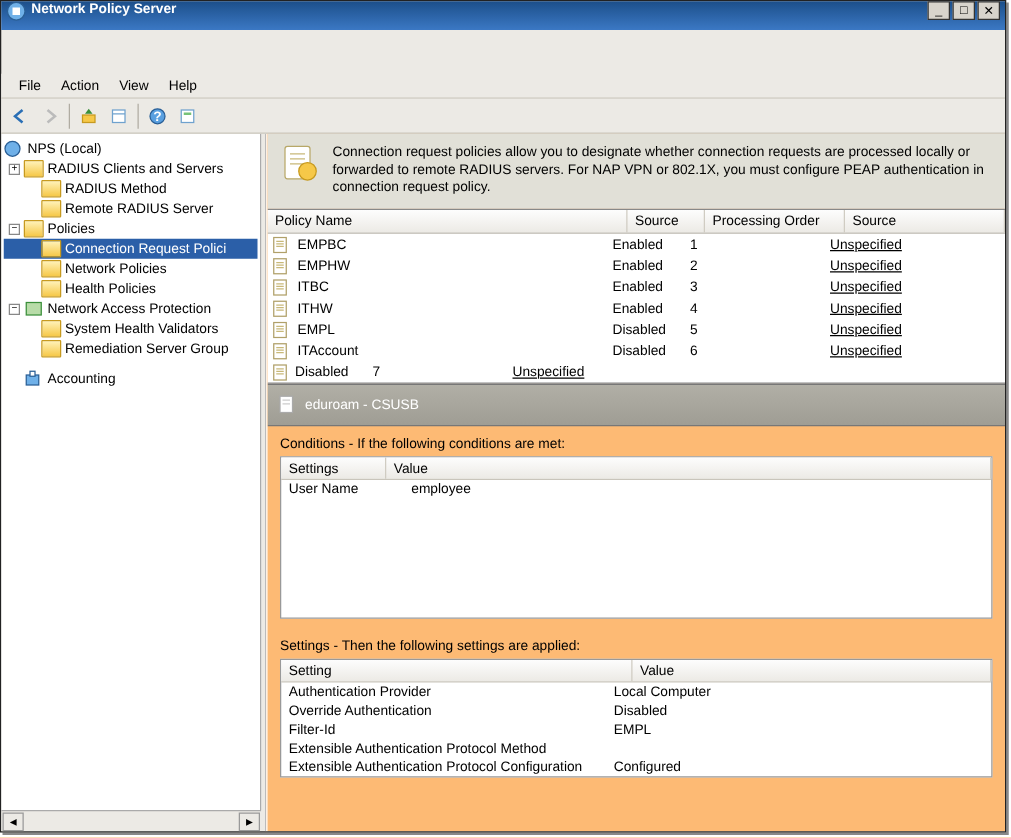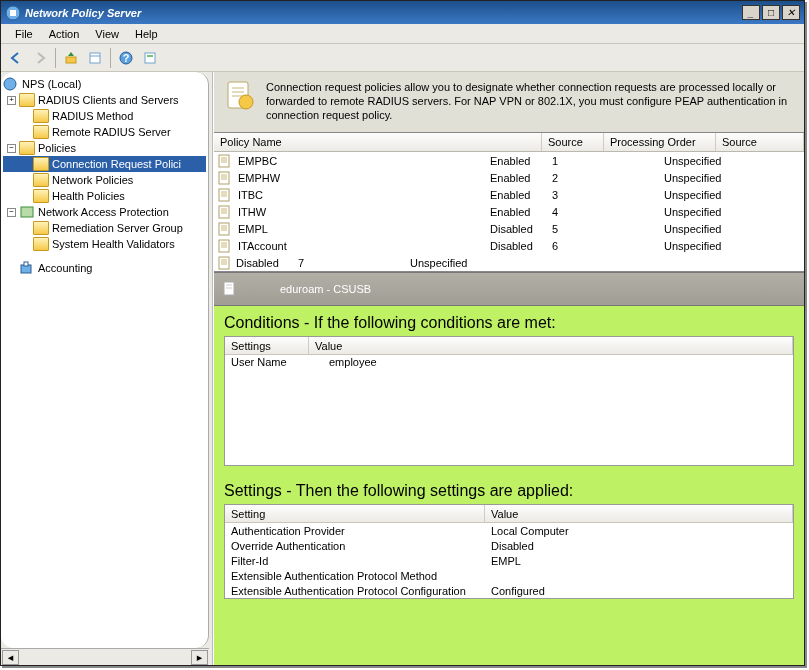--- a/index.html
+++ b/index.html
@@ -1,33 +1,33 @@
 <!DOCTYPE html>
 <html><head>
 <meta charset="utf-8">
 <style>
 * { box-sizing: border-box; margin: 0; padding: 0; font-family: "Segoe UI", Tahoma, sans-serif; font-size: 11px; }
 body { background: #fff; width: 809px; height: 670px; overflow: hidden; position: relative; }
 
 .window { width: 805px; height: 666px; border: 1px solid #222; background: #eceae5; display: flex; flex-direction: column; box-shadow: 2px 2px 0 #888;}
-.titlebar { height: 23px; background: linear-gradient(#1c4f8a,#3b78c4); color: #fff; display: flex; align-items: center; padding: 0 4px; font-size: 12px; font-style: italic; }
+.titlebar { height: 23px; background: linear-gradient(#1c4f8a,#3b78c4); color: #fff; display: flex; align-items: flex-start; padding: 0 4px; font-size: 12px; }
 .titlebar .icon { width: 16px; height: 16px; margin-right: 4px; display: inline-block; }
 .titlebar .spacer { flex: 1; }
 .titlebar .wbtn { width: 18px; height: 15px; background: #d8d4cc; border: 1px solid #333; margin-left: 2px; display: flex; align-items: center; justify-content: center; font-size: 10px; cursor: pointer; color:#000;}
-.menubar { height: 20px; background: #eceae5; display: flex; align-items: center; padding: 0 6px; border-bottom: 1px solid #c9c5bb; }
+.menubar { height: 20px; background: #eceae5; display: flex; align-items: center; padding: 0 6px; border-bottom: 1px solid #c9c5bb; margin-top: 35px; }
 .menubar .mitem { padding: 0 8px; cursor: pointer; }
 
 .toolbar { height: 28px; background: #eceae5; display: flex; align-items: center; padding: 0 4px; gap: 2px; border-bottom: 1px solid #c9c5bb; }
 .tbtn { width: 22px; height: 22px; display: flex; align-items: center; justify-content: center; border: 1px solid transparent; cursor: pointer; }
 .tsep { width: 1px; height: 20px; background: #b0aca2; margin: 0 2px; }
 
 .content { flex: 1; display: flex; overflow: hidden; position: relative;}
-.tree-pane { width: 208px; background: #fff; border-right: 1px solid #aaa; overflow: auto; padding: 4px 2px; position: relative; border-radius: 13px;}
+.tree-pane { width: 208px; background: #fff; border-right: 1px solid #aaa; overflow: auto; padding: 4px 2px; position: relative;}
 .splitter { width: 4px; background: #eceae5; cursor: col-resize; border-right: 1px solid #bbb;}
-.detail-pane { flex: 1; background: #bef264; display: flex; flex-direction: column; overflow: hidden; border-left: 1px solid #fff;}
+.detail-pane { flex: 1; background: #fdba74; display: flex; flex-direction: column; overflow: hidden; border-left: 1px solid #fff;}
 
 .tree-node { display: flex; align-items: center; padding: 1px 0; white-space: nowrap; cursor: pointer; }
 .tree-indent { display: inline-block; }
 .exp { width: 9px; height: 9px; border: 1px solid #888; display: inline-flex; align-items: center; justify-content: center; font-size: 8px; line-height: 8px; margin-right: 3px; background: #fff; color:#000; }
 .nicon { width: 16px; height: 14px; display: inline-block; margin-right: 3px; }
 .folder { background: linear-gradient(#fff2b8,#f6c848); border: 1px solid #c79a1f; border-radius: 1px; }
 .sel { background: #2b5fa8; color: #fff; }
 
 .hscroll { height: 17px; background: #eceae5; border-top: 1px solid #aaa; display: flex; align-items: center; }
 .hscroll .arrow { width: 17px; height: 15px; background: #eceae5; border: 1px solid #999; display: flex; align-items: center; justify-content: center; cursor: pointer; margin:0 1px;}
@@ -37,26 +37,26 @@
 .banner-text { font-size: 11px; color: #000; line-height: 14px; }
 
 .policy-list { background: #fff; border-top: 1px solid #888; border-bottom: 1px solid #888;}
 .plh { display: flex; background: linear-gradient(#fdfdfd,#eceae5); border-bottom: 1px solid #bcb8ae; height: 19px; align-items: center; }
 .plh .col { padding: 0 6px; border-right: 1px solid #d0ccc2; height: 100%; display: flex; align-items: center; }
 .row { display: flex; align-items: center; height: 17px; padding-left: 4px; }
 .row .ricon { width: 14px; height: 14px; margin-right: 4px; }
 .row .c1 { width: 254px; padding-left: 2px;}
 .row .c2 { width: 62px; }
 .row .c3 { width: 112px; }
-.row .c4 { flex:1; }
-
-.itemhdr { height: 24px; background: linear-gradient(#b1afa6,#9f9d94); color: #fff; display: flex; align-items: center; padding: 16px 8px; border-top:1px solid #777; border-bottom:1px solid #777;gap:36px;}
+.row .c4 { flex:1;text-decoration:underline; }
+
+.itemhdr { height: 24px; background: linear-gradient(#b1afa6,#9f9d94); color: #fff; display: flex; align-items: center; padding: 16px 8px; border-top:1px solid #777; border-bottom:1px solid #777;}
 
 .section-pane { padding: 8px 10px 4px 10px; }
-.section-label { font-size: 16px; margin-bottom: 4px; }
+.section-label { font-size: 11px; margin-bottom: 4px; }
 .inner-table { border: 1px solid #999; background: #fff; }
 .inner-hdr { display: flex; background: linear-gradient(#fdfdfd,#eceae5); border-bottom: 1px solid #c9c5bb; height: 18px; align-items: center; }
 .inner-hdr .col { padding: 0 6px; border-right: 1px solid #d0ccc2; height: 100%; display: flex; align-items: center; }
 .inner-row { display: flex; padding: 1px 6px; gap: 14px; }
 
 .settings-body .srow { display: flex; padding: 0 6px; height: 15px; align-items: center;}
 
 svg { display: block; }
 </style>
 </head>
@@ -179,26 +179,26 @@
         <span class="nicon">
               <svg width="16" height="14">
                 <rect x="2" y="2" width="12" height="10" fill="#b8dca8" stroke="#3a8f3a"></rect>
               </svg>
             </span>
         <span>Network Access Protection</span>
       </div>
       <div class="tree-node">
         <span class="tree-indent" style="width:30px"></span>
         <span class="nicon folder"></span>
+        <span>System Health Validators</span>
+      </div>
+      <div class="tree-node">
+        <span class="tree-indent" style="width:30px"></span>
+        <span class="nicon folder"></span>
         <span>Remediation Server Group</span>
-      </div>
-      <div class="tree-node">
-        <span class="tree-indent" style="width:30px"></span>
-        <span class="nicon folder"></span>
-        <span>System Health Validators</span>
       </div>
       <div style="height:8px"></div>
       <div class="tree-node">
         <span class="tree-indent" style="width:16px"></span>
         <span class="nicon">
               <svg width="16" height="14">
                 <rect x="2" y="4" width="10" height="8" fill="#6fb0e8" stroke="#2a5f96"></rect>
                 <rect x="5" y="1" width="4" height="4" fill="#fff" stroke="#2a5f96"></rect>
               </svg>
             </span>
@@ -224,21 +224,21 @@
               <line x1="8" y1="12" x2="20" y2="12" stroke="#c8b878"></line>
               <line x1="8" y1="16" x2="20" y2="16" stroke="#c8b878"></line>
               <circle cx="22" cy="22" r="7" fill="#f6c848" stroke="#c79a1f"></circle>
             </svg>
         </span>
         <div class="banner-text">Connection request policies allow you to designate whether connection requests are processed locally or forwarded to remote RADIUS servers. For NAP VPN or 802.1X, you must configure PEAP authentication in connection request policy.</div>
       </div>
 
       <div class="policy-list">
         <div class="plh">
-          <div class="col" style="width:328px">Policy Name</div>
+          <div class="col" style="width:288px">Policy Name</div>
           <div class="col" style="width:62px">Source</div>
           <div class="col" style="width:112px">Processing Order</div>
           <div class="col" style="flex:1">Source</div>
         </div>
         <div id="policy-rows">
             <div class="row">
               <span class="ricon">
                 <svg width="14" height="14">
                   <rect x="1" y="1" width="10" height="12" fill="#fff" stroke="#b0a068"></rect>
                   <line x1="3" y1="4" x2="9" y2="4" stroke="#c8b878"></line>
@@ -361,21 +361,21 @@
                 <span>employee</span>
               </div>
             </div>
         </div>
       </div>
 
       <div class="section-pane" style="padding-top:12px;">
         <div class="section-label">Settings - Then the following settings are applied:</div>
         <div class="inner-table settings-body">
           <div class="inner-hdr">
-            <div class="col" style="width:260px">Setting</div>
+            <div class="col" style="width:281px">Setting</div>
             <div class="col" style="flex:1">Value</div>
           </div>
           <div id="set-rows">
               <div class="srow">
                 <span style="width:260px">Authentication Provider</span>
                 <span>Local Computer</span>
               </div>
               <div class="srow">
                 <span style="width:260px">Override Authentication</span>
                 <span>Disabled</span>

